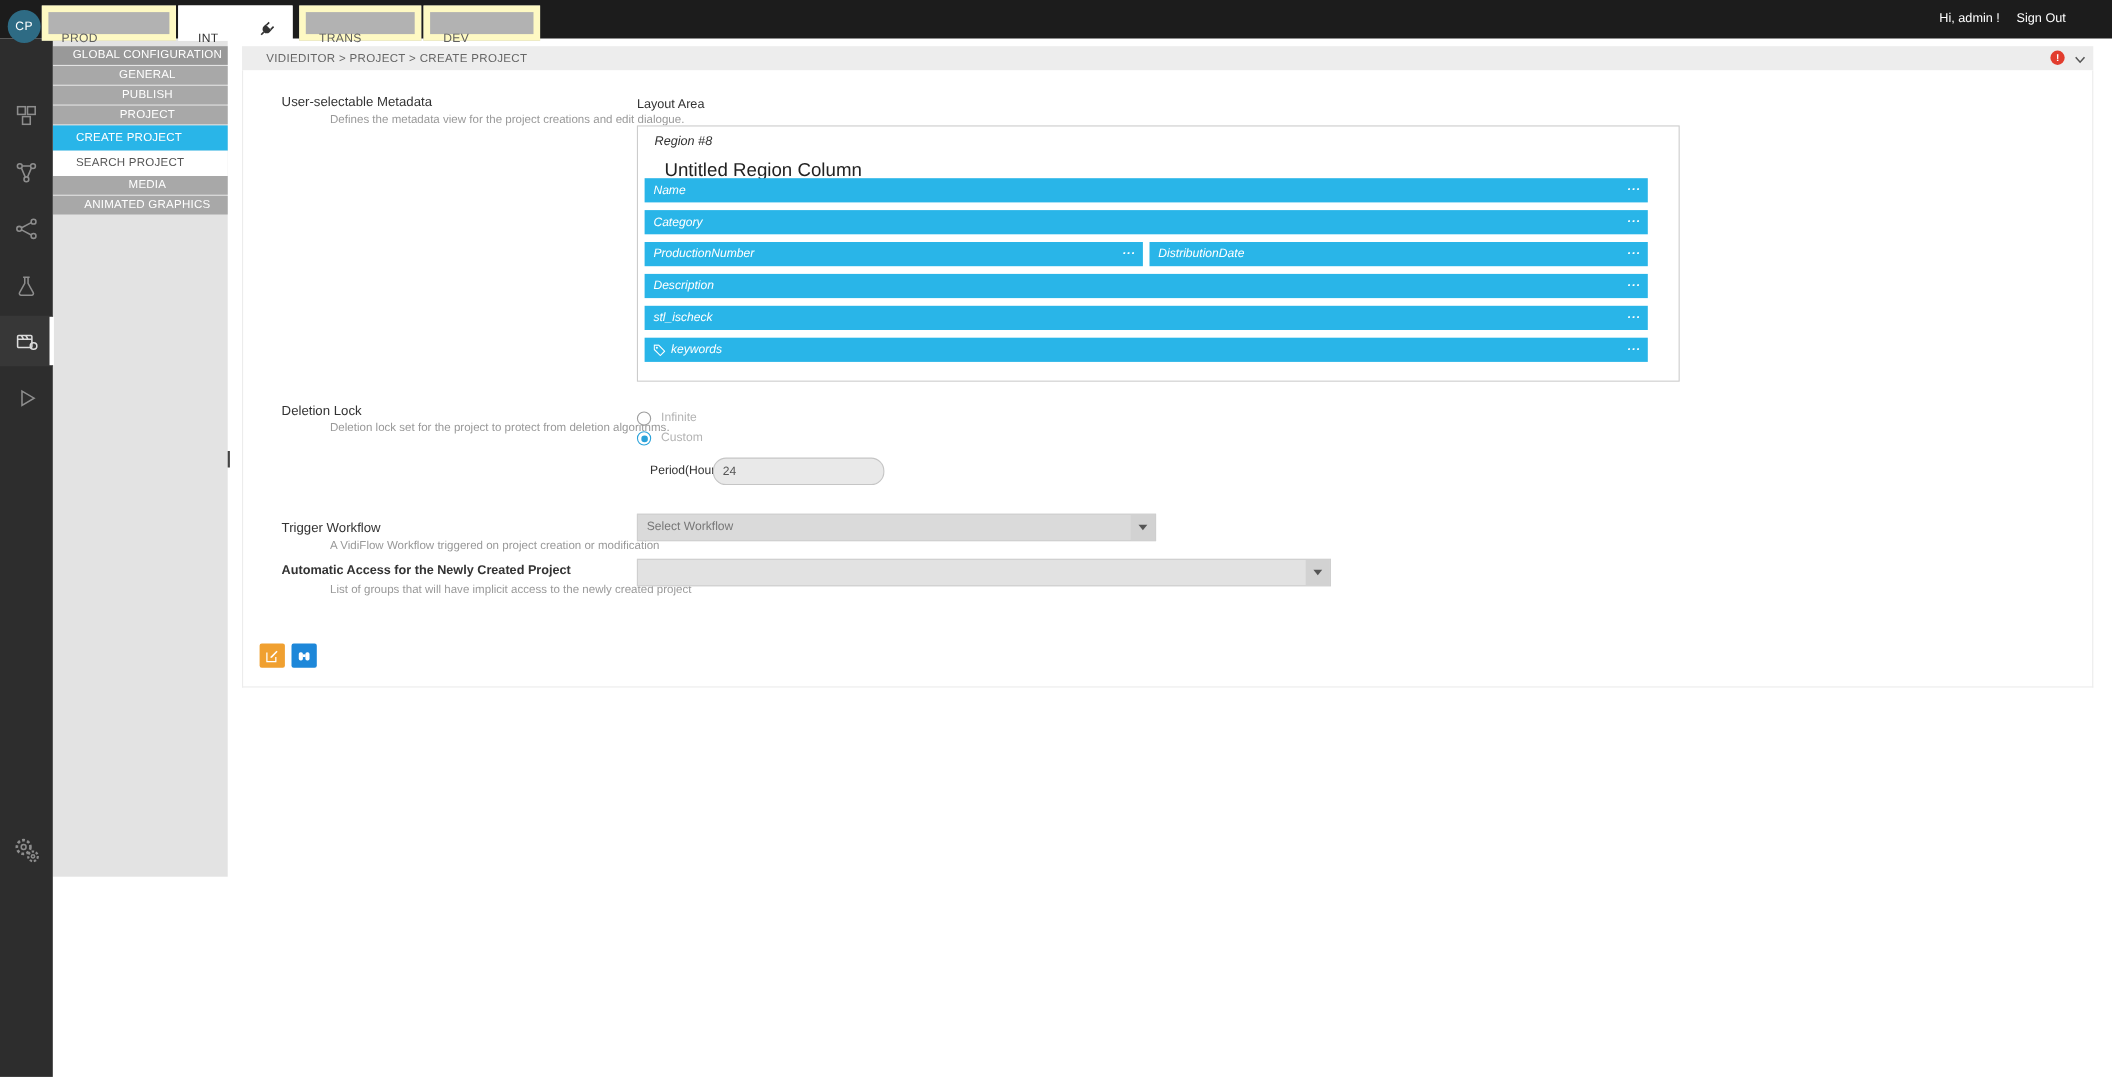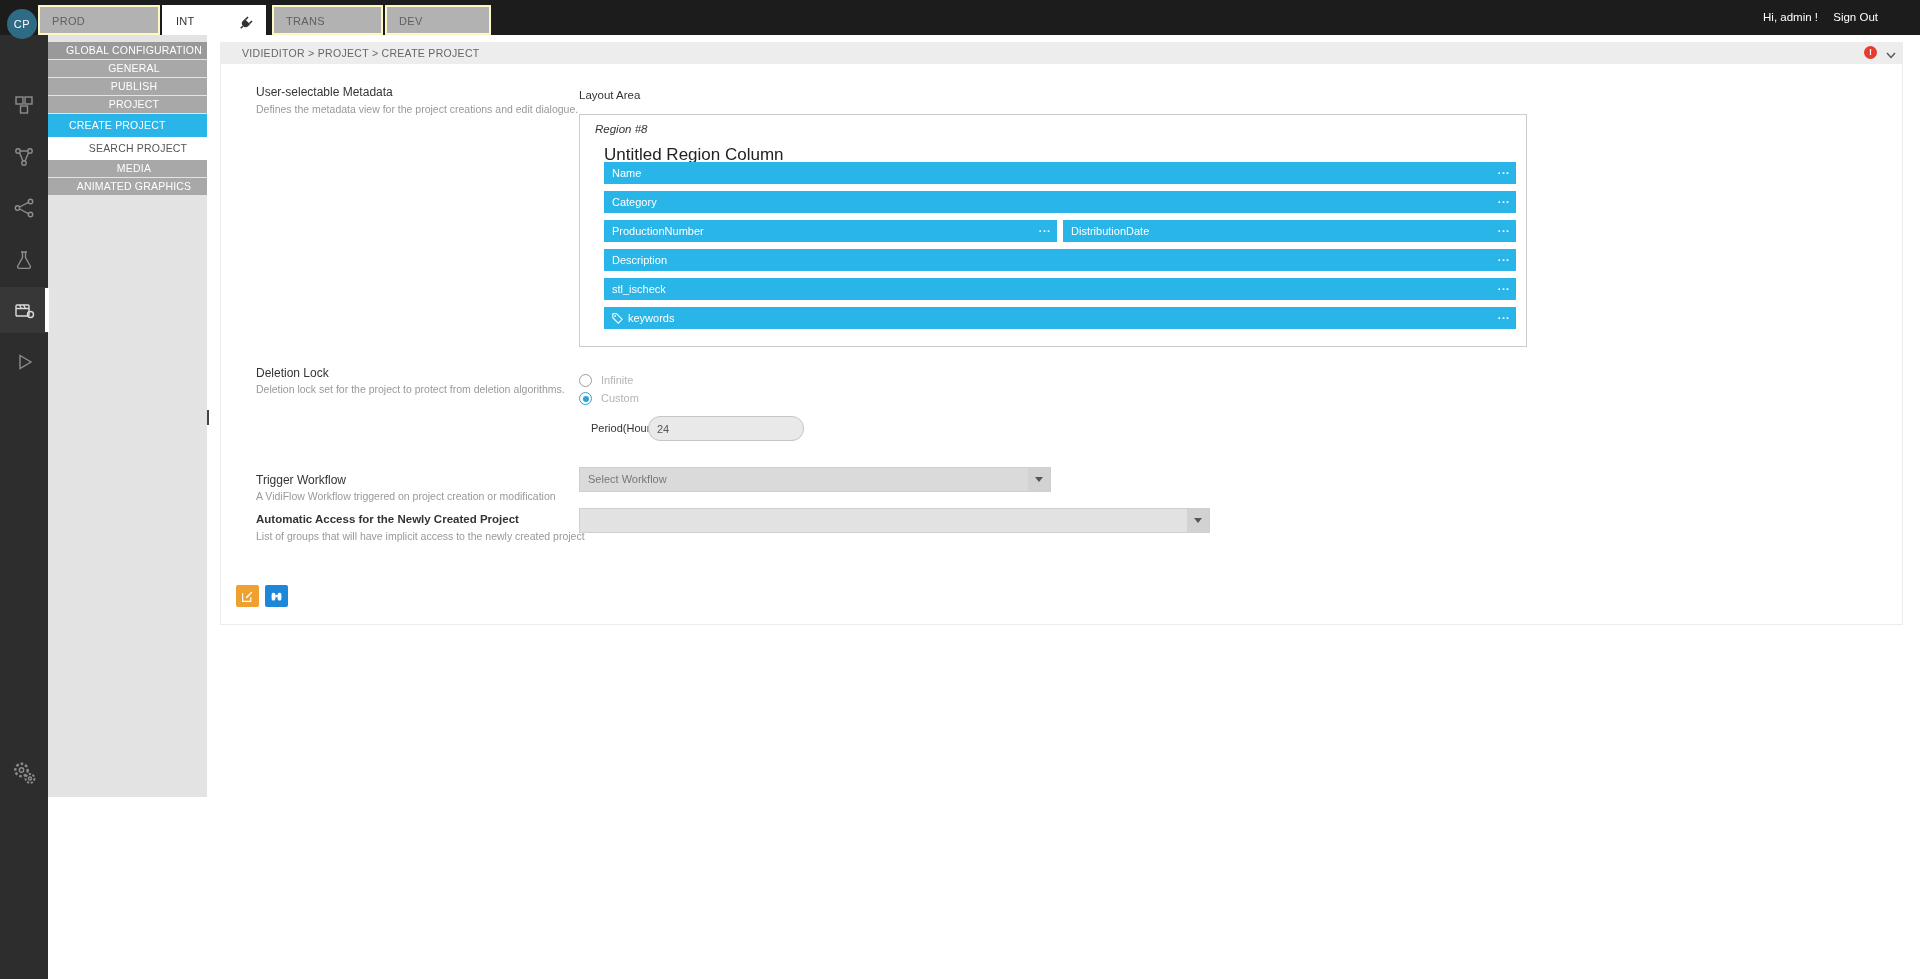--- a/index.html
+++ b/index.html
@@ -3,22 +3,22 @@
 <meta charset="utf-8">
 <style>
   *{margin:0;padding:0;box-sizing:border-box;}
   html,body{width:1920px;height:979px;}
   body{font-family:"Liberation Sans",sans-serif;background:#fff;position:relative;overflow:hidden;font-size:11px;color:#333;}
 
   
   .topbar{position:absolute;left:0;top:0;width:1920px;height:35px;background:#1c1c1c;z-index:30;}
   .logo{position:absolute;left:7px;top:9px;width:30px;height:30px;border-radius:50%;background:#2e6b84;color:#fff;
         display:flex;align-items:center;justify-content:center;font-size:11px;z-index:40;letter-spacing:.5px;}
-  .tab{position:absolute;top:5px;height:30px;line-height:28px;font-size:11px;padding:0 12px;color:#606060;
-       background:#b2b2b2;border:2px solid #fef9c3;cursor:pointer;letter-spacing:.3px;}
+  .tab{position:absolute;top:5px;height:30px;line-height:28px;font-size:11px;padding:10px 12px;color:#606060;
+       background:#b2b2b2;border:6px solid #fef9c3;cursor:pointer;letter-spacing:.3px;}
   .tab-prod{left:38px;width:122px;}
   .tab-int{left:162px;width:104px;background:#fff;color:#333;border-color:#fff;height:30px;}
   .tab-trans{left:272px;width:111px;}
   .tab-dev{left:385px;width:106px;}
   .plug-wrap{position:absolute;right:9px;top:7px;width:15px;height:15px;transform:rotate(45deg);}
   .greeting{position:absolute;right:102px;top:0;height:35px;line-height:35px;color:#fff;font-size:11.5px;}
   .signout{position:absolute;right:42px;top:0;height:35px;line-height:35px;color:#fff;font-size:11.5px;cursor:pointer;}
 
   
   .rail{position:absolute;left:0;top:35px;width:48px;height:944px;background:#2d2d2d;z-index:20;}
@@ -28,43 +28,43 @@
   .rail-btn.active svg{stroke:#dcdcdc;}
   .rail-btn.active::after{content:"";position:absolute;right:-1px;top:1px;bottom:1px;width:4px;background:#fff;}
 
   
   .sidebar{position:absolute;left:48px;top:35px;width:159px;height:762px;background:#e3e3e3;padding-top:7px;z-index:10;}
   .side-item{font-size:10.5px;cursor:pointer;letter-spacing:.2px;}
   .side-group{height:17px;line-height:17px;background:#a8a8a8;color:#fff;padding-left:13px;margin-bottom:1px;text-align:center;}
   .side-group.first{background:#999;}
   .side-sub{height:23px;line-height:23px;padding-left:21px;}
   .side-sub.active{background:#29b5e8;color:#fff;}
-  .side-sub.plain{background:#fff;color:#555;text-align:center;}
+  .side-sub.plain{background:#fff;color:#555;}
   .splitter{position:absolute;left:207px;top:410px;width:2px;height:15px;background:#444;cursor:ew-resize;z-index:15;}
 
   
   .crumbbar{position:absolute;left:220px;top:42px;width:1683px;height:22px;background:#ededed;}
   .crumb-text{line-height:22px;padding-left:22px;color:#666;font-size:10.5px;letter-spacing:.3px;}
   .err-badge{position:absolute;right:26px;top:4px;width:13px;height:13px;border-radius:50%;background:#e23d2e;color:#fff;
              font-size:9px;font-weight:bold;text-align:center;line-height:13px;cursor:pointer;}
   .crumb-chevron{position:absolute;right:7px;top:7px;cursor:pointer;}
 
   
   .content{position:absolute;left:220px;top:64px;width:1683px;height:561px;background:#fff;
            border:1px solid #ececec;border-top:none;}
   .sec-title{position:absolute;font-size:12px;color:#333;}
   .sec-title.bold{font-weight:bold;font-size:11.5px;}
-  .sec-desc{position:absolute;font-size:10.5px;color:#999;}
+  .sec-desc{position:absolute;font-size:10.5px;color:#999;margin-left:44px;}
 
   
   .layout-area-label{position:absolute;left:358px;top:25px;font-size:11.5px;color:#333;}
   .region-box{position:absolute;left:358px;top:50px;width:948px;height:233px;border:1px solid #ccc;background:#fff;}
   .region-title{position:absolute;left:15px;top:8px;font-style:italic;font-size:11.5px;color:#333;}
   .column-title{position:absolute;left:24px;top:30px;font-size:17px;font-weight:normal;color:#222;}
-  .bars{position:absolute;left:24px;top:47px;width:912px;}
+  .bars{position:absolute;left:6px;top:47px;width:912px;font-style:italic;}
   .mbar-row{display:flex;gap:6px;margin-bottom:7px;}
   .mbar{position:relative;flex:1;height:22px;line-height:22px;background:#29b5e8;color:#fff;font-size:11px;
         padding:0 8px;cursor:move;display:flex;align-items:center;gap:5px;}
   .mbar .more{position:absolute;right:6px;top:-3px;font-weight:bold;letter-spacing:1px;cursor:pointer;}
 
   
   .radio{position:absolute;width:13px;height:13px;border-radius:50%;border:1px solid #9e9e9e;background:#fff;cursor:pointer;}
   .radio.selected{border-color:#2aa2da;}
   .radio.selected::after{content:"";position:absolute;left:2.5px;top:2.5px;width:6px;height:6px;border-radius:50%;background:#2aa2da;}
   .radio-label{position:absolute;color:#b4b4b4;font-size:11px;line-height:13px;}

